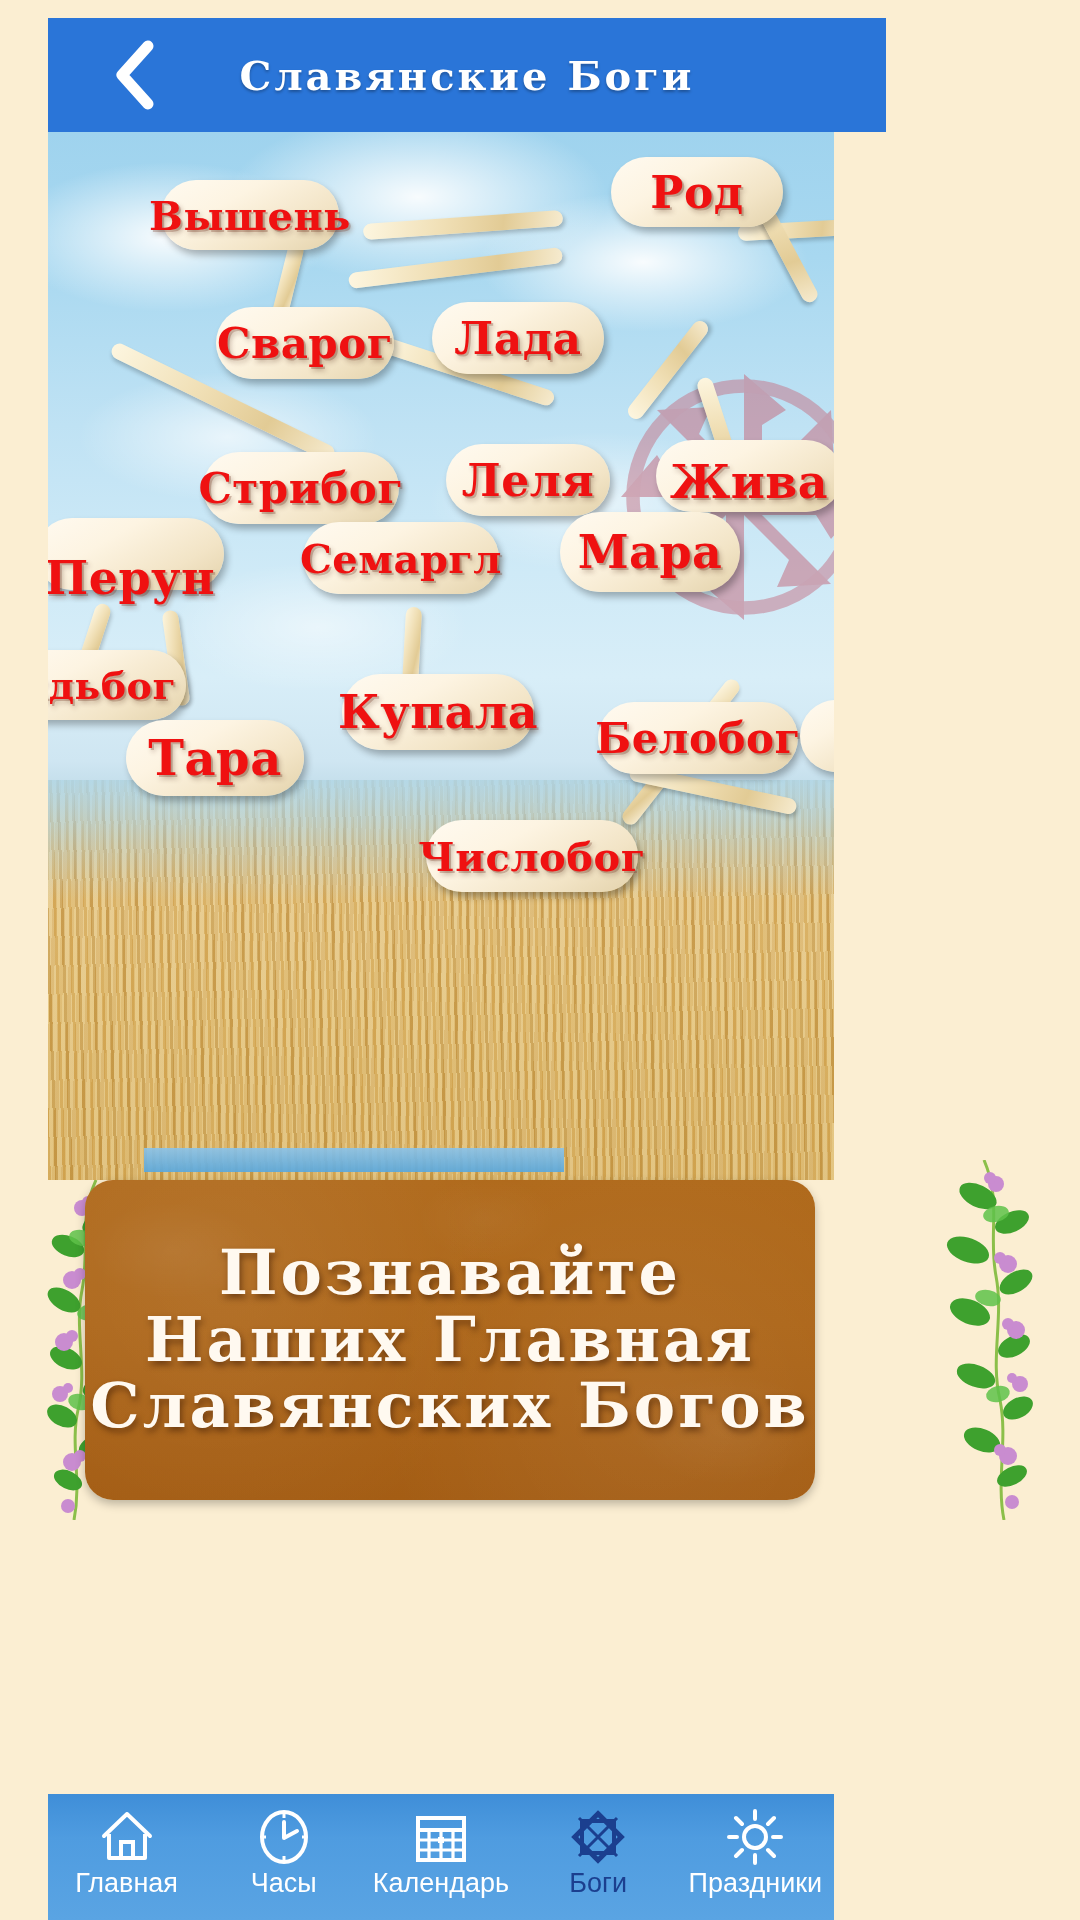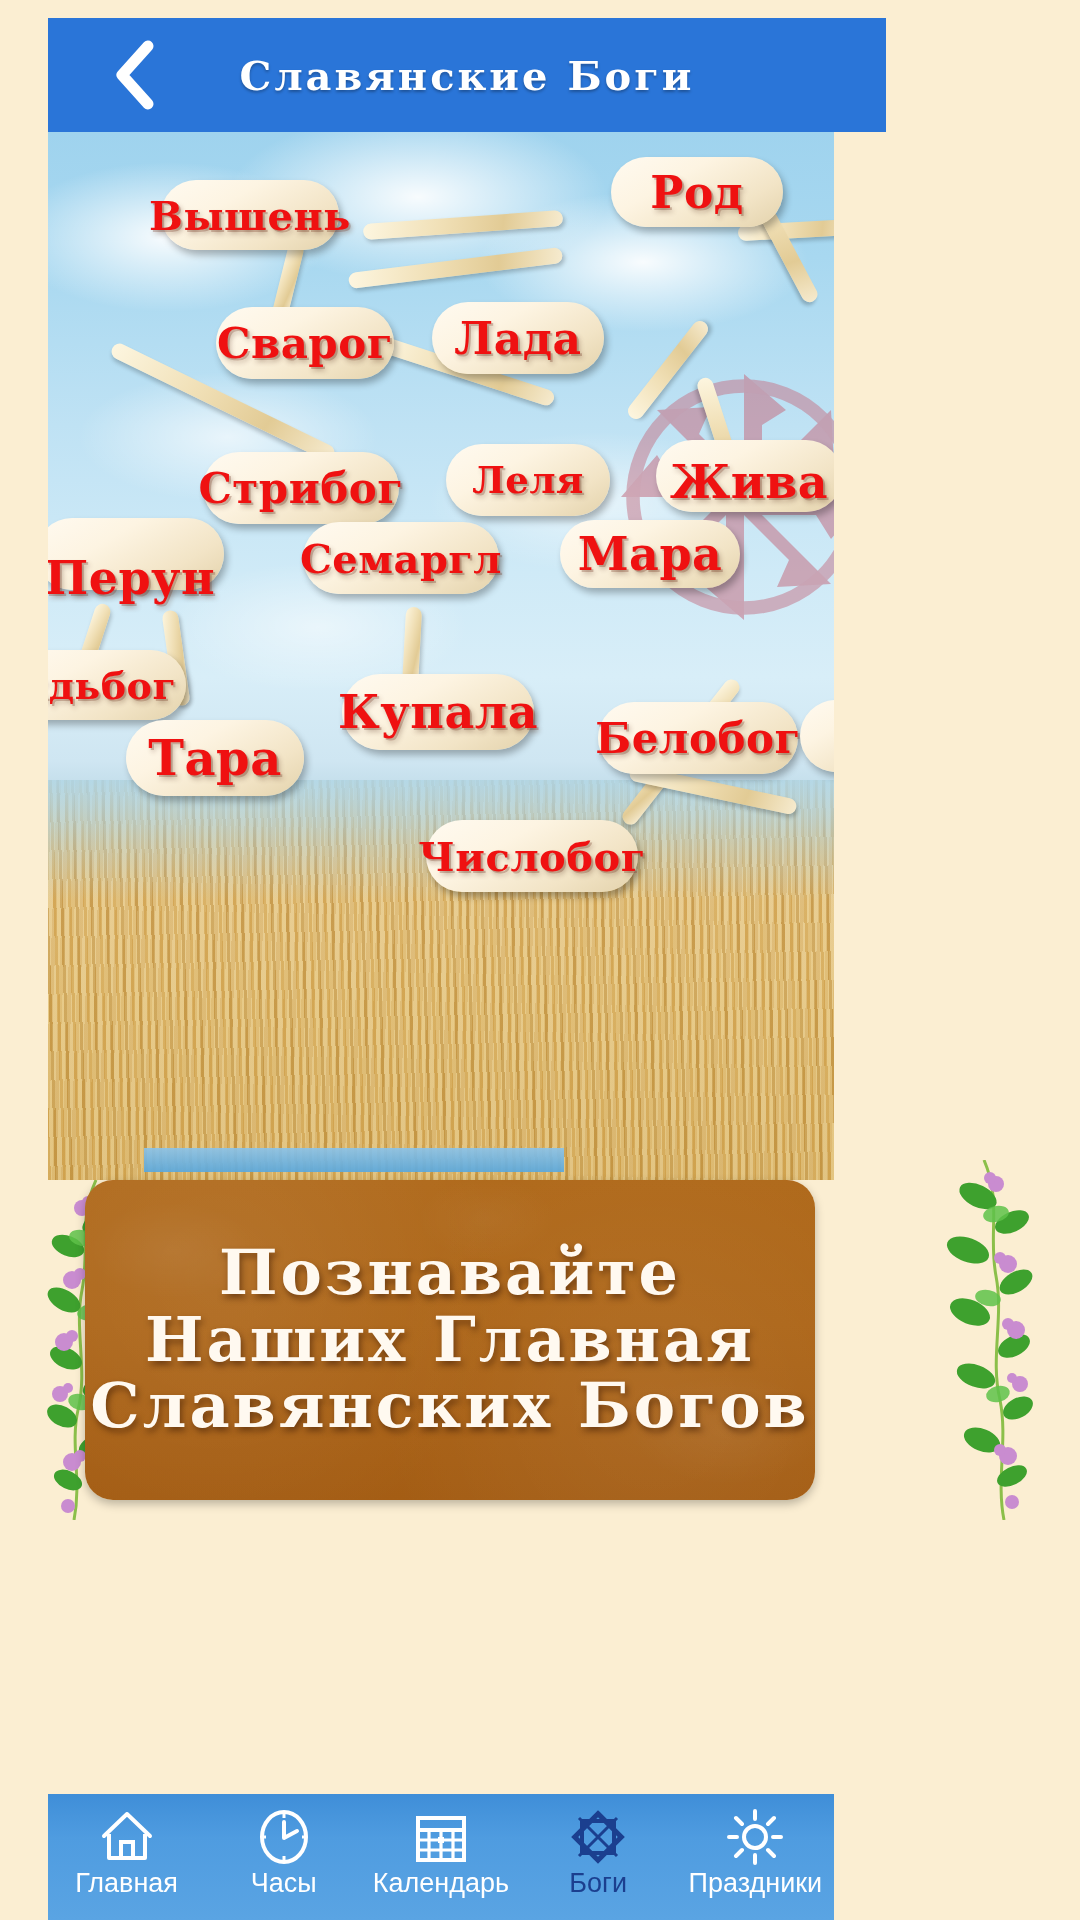--- a/index.html
+++ b/index.html
@@ -244,32 +244,32 @@
         <div class="god" style="left: 168px; top: 175px; width: 178px; height: 72px;">
           <span style="font-size: 42px;">Сварог</span>
         </div>
         <div class="god" style="left: 384px; top: 170px; width: 172px; height: 72px;">
           <span style="font-size: 44px;">Лада</span>
         </div>
         <div class="god" style="left: 155px; top: 320px; width: 196px; height: 72px;">
           <span style="font-size: 42px;">Стрибог</span>
         </div>
         <div class="god" style="left: 398px; top: 312px; width: 164px; height: 72px;">
-          <span style="font-size: 37px;">Леля</span>
+          <span style="font-size: 44px;">Леля</span>
         </div>
         <div class="god" style="left: 608px; top: 308px; width: 186px; height: 72px;">
           <span style="font-size: 46px; margin-top: 11px;">Жива</span>
         </div>
         <div class="god" style="left: -12px; top: 386px; width: 188px; height: 72px;">
           <span style="font-size: 46px; margin-top: 48px;">Перун</span>
         </div>
         <div class="god" style="left: 255px; top: 390px; width: 196px; height: 72px;">
           <span style="font-size: 40px;">Семаргл</span>
         </div>
-        <div class="god" style="left: 512px; top: 388px; width: 180px; height: 68px;">
+        <div class="god" style="left: 512px; top: 380px; width: 180px; height: 80px;">
           <span style="font-size: 46px;">Мара</span>
         </div>
         <div class="god" style="left: -48px; top: 518px; width: 186px; height: 70px;">
           <span style="font-size: 38px;">ждьбог</span>
         </div>
         <div class="god" style="left: 78px; top: 588px; width: 178px; height: 76px;">
           <span style="font-size: 48px;">Тара</span>
         </div>
         <div class="god" style="left: 294px; top: 542px; width: 192px; height: 76px;">
           <span style="font-size: 46px;">Купала</span>

